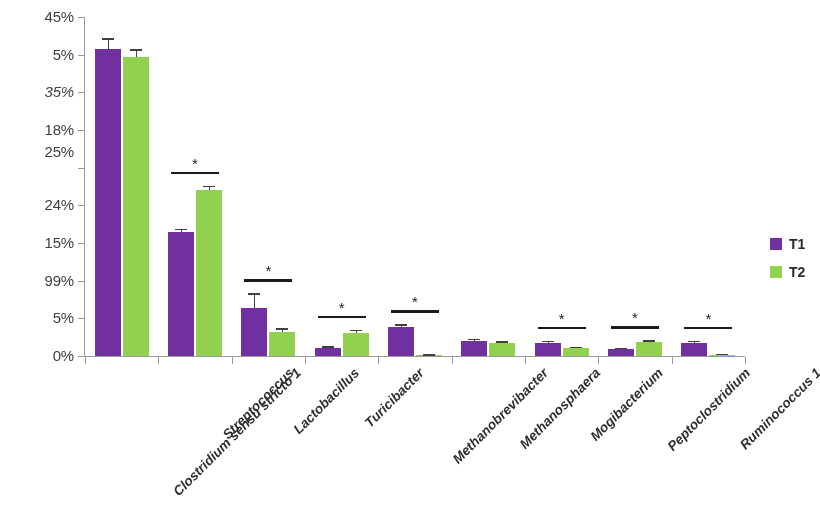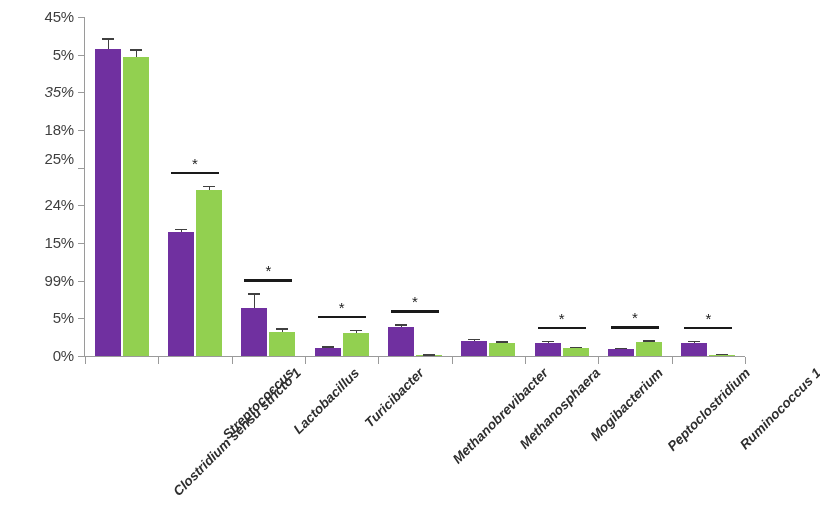--- a/index.html
+++ b/index.html
@@ -154,21 +154,21 @@
       <div class="y-label" style="top: 349px; left: 0px; position: absolute;">0%</div>
       <div class="y-tick" style="top: 318.333px;"></div>
       <div class="y-label" style="top: 311.333px; left: 0px; position: absolute;">5%</div>
       <div class="y-tick" style="top: 280.667px;"></div>
       <div class="y-label" style="top: 273.667px; left: 0px; position: absolute;">99%</div>
       <div class="y-tick" style="top: 243px;"></div>
       <div class="y-label" style="top: 236px; left: 0px; position: absolute;">15%</div>
       <div class="y-tick" style="top: 205.333px;"></div>
       <div class="y-label" style="top: 198.333px; left: 0px; position: absolute;">24%</div>
       <div class="y-tick" style="top: 167.667px;"></div>
-      <div class="y-label" style="top: 152px; left: 0px; position: absolute;">25%</div>
+      <div class="y-label" style="top: 145px; left: 0px; position: absolute;">25%</div>
       <div class="y-tick" style="top: 130px;"></div>
       <div class="y-label" style="top: 123px; left: 0px; position: absolute;">18%</div>
       <div class="y-tick" style="top: 92.3333px;"></div>
       <div class="y-label" style="top: 85.3333px; left: 0px; position: absolute; font-style: italic;">35%</div>
       <div class="y-tick" style="top: 54.6667px;"></div>
       <div class="y-label" style="top: 47.6667px; left: 0px; position: absolute;">5%</div>
       <div class="y-tick" style="top: 17px;"></div>
       <div class="y-label" style="top: 10px; left: 0px; position: absolute;">45%</div>
     </div>
 
@@ -262,14 +262,24 @@
       <div class="cat-label" style="left: 193px; top: 366px;">Streptococcus</div>
       <div class="cat-label" style="left: 266.333px; top: 366px;">Lactobacillus</div>
       <div class="cat-label" style="left: 339.667px; top: 366px;">Turicibacter</div>
       <div class="cat-label" style="left: 413px; top: 366px;">Methanobrevibacter</div>
       <div class="cat-label" style="left: 486.333px; top: 366px;">Methanosphaera</div>
       <div class="cat-label" style="left: 559.667px; top: 366px;">Mogibacterium</div>
       <div class="cat-label" style="left: 633px; top: 366px;">Peptoclostridium</div>
       <div class="cat-label" style="left: 706.333px; top: 366px;">Ruminococcus 1</div>
     </div>
 
+  <div class="legend">
+    <div class="legend-row">
+      <span class="legend-swatch t1"></span>
+      <span class="legend-text">T1</span>
+    </div>
+    <div class="legend-row">
+      <span class="legend-swatch t2"></span>
+      <span class="legend-text">T2</span>
+    </div>
+  </div>
 
 </div>
 
 </body></html>

